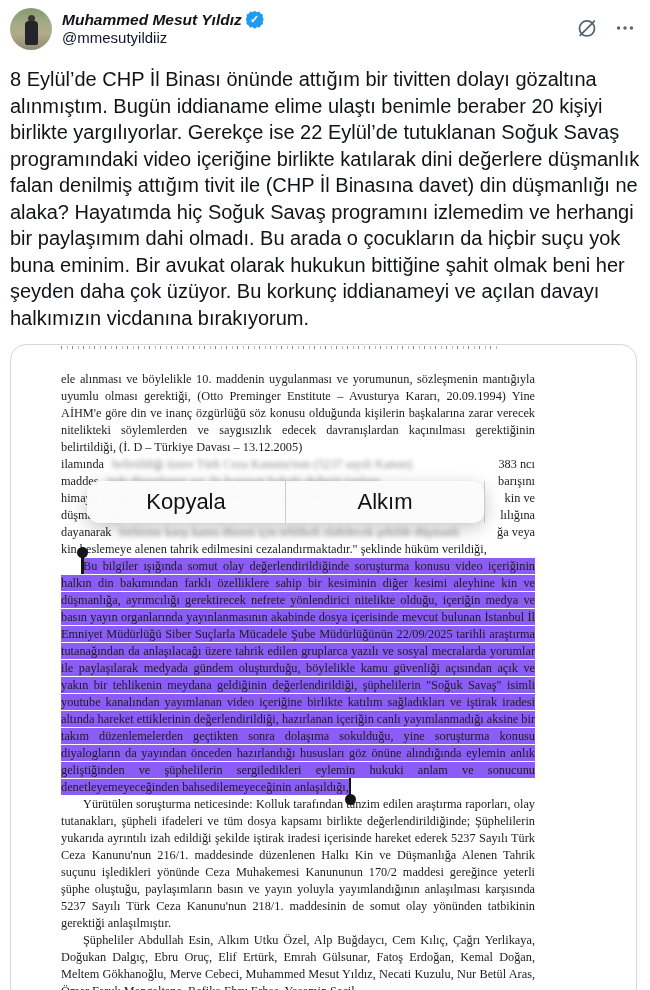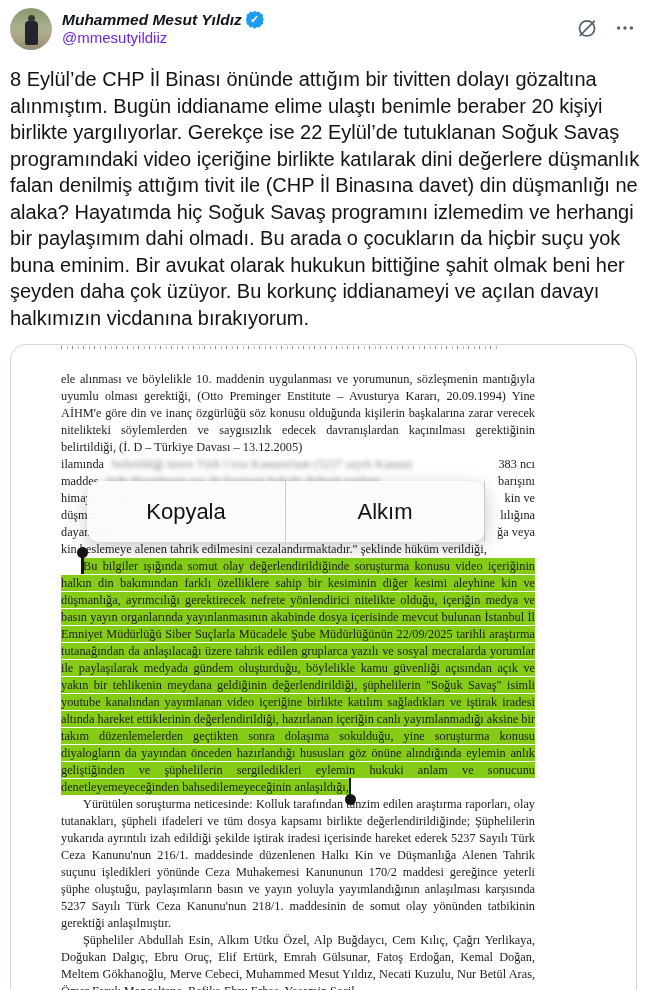--- a/index.html
+++ b/index.html
@@ -12,21 +12,21 @@
             background:linear-gradient(180deg,#87986f 0%,#a3ad87 38%,#b3aa8d 62%,#8f8a70 100%);
             flex:0 0 auto; cursor:pointer; }
   .avatar .head { position:absolute; left:18px; top:7px; width:7px; height:7px; border-radius:50%; background:#3a3530; }
   .avatar .suit { position:absolute; left:15px; top:13px; width:13px; height:24px; border-radius:4px 4px 2px 2px; background:#23242c; }
   .id-block { margin-left:10px; display:flex; flex-direction:column; line-height:1.25; padding-top:2px; }
   .name-row { display:flex; align-items:center; gap:4px; }
   .name { font-weight:700; font-size:15.5px; color:#0f1419;font-style:italic; }
   .badge { width:18px; height:18px; background:#1d9bf0; display:inline-flex; align-items:center; justify-content:center;
            clip-path:polygon(50% 0,61% 8%,75% 5%,82% 16%,95% 21%,94% 35%,100% 47%,95% 60%,96% 74%,84% 81%,78% 93%,63% 91%,50% 100%,37% 91%,22% 93%,16% 81%,4% 74%,5% 60%,0 47%,6% 35%,5% 21%,18% 16%,25% 5%,39% 8%); }
   .badge .check { color:#fff; font-size:11px; font-weight:700; line-height:1; }
-  .handle { font-size:15px; color:#6d28d9; }
+  .handle { font-size:15px; color:#0f172a; }
   .header-spacer { flex:1; }
   .header-icons { display:flex; align-items:center; gap:16px; margin-top:9px; }
   .icon-btn { border:none; background:none; cursor:pointer; padding:0; display:flex; align-items:center; }
 
   
   .tweet-text { margin:16px 10px 2px 10px; width:630px; font-size:20px; line-height:26.5px;
                 color:#0f1419; letter-spacing:0; }
 
   
   .card { position:relative; margin:13px 0 0 10px; width:627px; height:660px;
@@ -38,33 +38,33 @@
          font-size:12.3px; line-height:17px; color:#1d1d1d; }
   .doc p { width:474px; text-align:justify; }
   .doc p.ind { text-indent:22px; }
   .doc .line { width:474px; white-space:nowrap; }
   .doc .line.ind { text-indent:22px; }
   .frag-row { width:474px; display:flex; justify-content:space-between; height:17px; }
   .frag-row .mid { flex:1; margin:0 8px; overflow:hidden; white-space:nowrap;
                    filter:blur(2px); opacity:.55; }
   .heading { font-weight:700; text-decoration:underline; text-indent:22px; }
 
-  .hl { background:#84cc16; padding:1px 0; box-decoration-break:clone; -webkit-box-decoration-break:clone; }
+  .hl { background:#8b5cf6; padding:1px 0; box-decoration-break:clone; -webkit-box-decoration-break:clone; }
 
   
   .sel-handle { display:inline-block; position:relative; width:0; height:1px; }
   .sel-handle .bar { position:absolute; width:2.5px; height:17px; background:#151515; z-index:4; }
   .sel-handle .dot { position:absolute; width:11px; height:11px; border-radius:50%; background:#151515; z-index:4; }
   .sel-handle.start .bar { left:-2px; bottom:-3.5px; }
   .sel-handle.start .dot { left:-6.5px; bottom:12px; }
   .sel-handle.end .bar { left:0; bottom:-3.5px; }
   .sel-handle.end .dot { left:-4px; bottom:-14px; }
 
   
-  .ctx-menu { position:absolute; top:136px; left:76px; width:398px; height:61px; z-index:10;
+  .ctx-menu { position:absolute; top:136px; left:76px; width:398px; height:42px; z-index:10;
               display:flex; align-items:stretch; background:rgba(251,251,251,0.97);
               border-radius:13px; box-shadow:0 5px 18px rgba(0,0,0,0.22), 0 0 1px rgba(0,0,0,0.15); }
   .ctx-item { flex:1; border:none; background:none; cursor:pointer; font-family:"Liberation Sans",sans-serif;
               font-size:22px; color:#111; display:flex; align-items:center; justify-content:center; }
   .ctx-sep { width:1px; background:rgba(60,60,67,0.25); margin:0; }
 </style>
 </head>
 <body>
 
 <div class="header">

